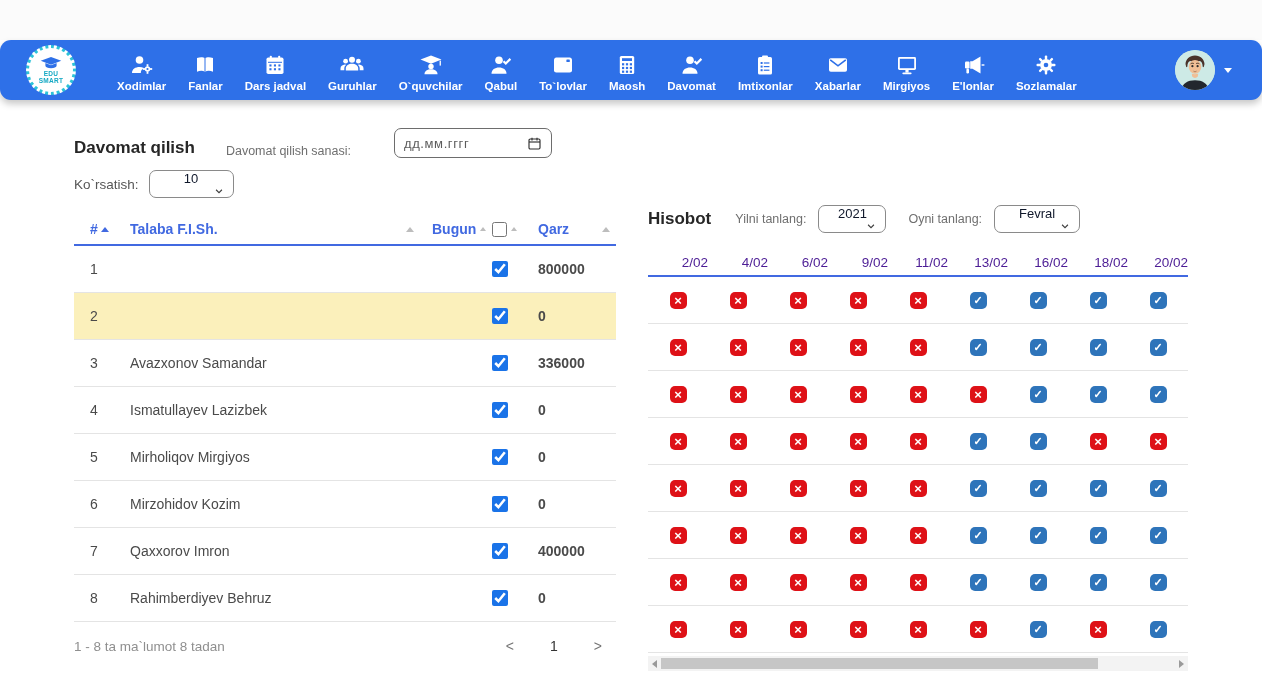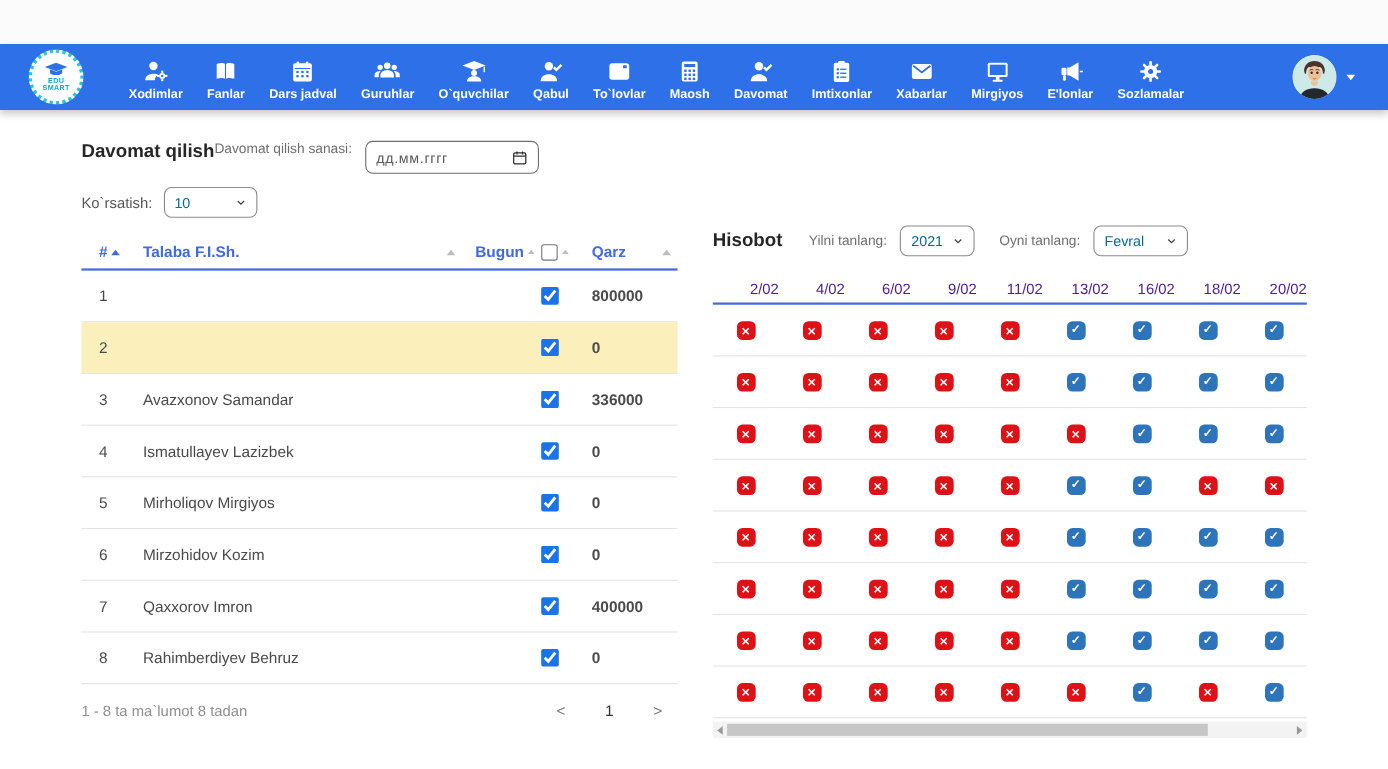--- a/index.html
+++ b/index.html
@@ -6,42 +6,42 @@
     --nav-blue:#2e70e8; --header-blue:#4169e1; --present-blue:#2e74ba;
     --x-red:#de1117; --row-yellow:#fbf0bb; --cb-blue:#1a73e8; --logo-teal:#2cc3d8;
   }
   *{margin:0;padding:0;box-sizing:border-box;}
   html,body{width:1262px;height:699px;}
   body{font-family:"Liberation Sans",sans-serif;background:#fff;overflow:hidden;}
   .page{position:relative;width:1262px;height:699px;background:#fff;}
   .top-strip{height:40px;background:#fbfbfb;}
 
   
-  .navbar{position:relative;height:60px;background:var(--nav-blue);display:flex;align-items:center;box-shadow:0 4px 7px rgba(0,0,0,.22);}
+  .navbar{position:relative;height:60px;background:var(--nav-blue);display:flex;align-items:center;box-shadow:0 4px 7px rgba(0,0,0,.22);border-radius:11px;}
   .logo{margin-left:26px;width:50px;height:50px;border-radius:50%;background:#fff;border:3px dotted var(--logo-teal);display:flex;flex-direction:column;align-items:center;justify-content:center;flex-shrink:0;cursor:pointer;}
   .logo-text{font-size:6.5px;font-weight:bold;color:#15a9c4;line-height:1.15;text-align:center;letter-spacing:.3px;}
   .nav-items{display:flex;align-items:flex-end;margin-left:30px;height:100%;padding-bottom:8px;}
   .nav-item{display:flex;flex-direction:column;align-items:center;gap:3px;padding:0 11px;cursor:pointer;text-decoration:none;}
   .nav-icon{height:25px;display:flex;align-items:flex-end;}
   .nav-icon svg{width:24px;height:24px;}
   .nav-label{color:#fff;font-size:11.5px;font-weight:bold;white-space:nowrap;}
   .nav-user{margin-left:auto;margin-right:30px;display:flex;align-items:center;gap:9px;}
   .avatar{width:40px;height:40px;border-radius:50%;overflow:hidden;background:#cdeae6;cursor:pointer;flex-shrink:0;}
   .user-caret{width:0;height:0;border-left:4px solid transparent;border-right:4px solid transparent;border-top:5px solid #fff;cursor:pointer;}
 
   
-  .select{border:1px solid #8a8a8a;border-radius:7px;height:28px;display:flex;align-items:center;padding:0 9px;font-size:13px;color:#0369a1;background:#fff;cursor:pointer;}
+  .select{border:1px solid #8a8a8a;border-radius:7px;height:28px;display:flex;align-items:center;padding:0 9px;font-size:13px;color:#0f172a;background:#fff;cursor:pointer;flex-direction:column;}
   .select .chev{margin-left:auto;}
   .tri-up{width:0;height:0;border-left:4px solid transparent;border-right:4px solid transparent;border-bottom:5px solid #bdbdbd;}
   .tri-up.active{border-bottom-color:var(--header-blue);}
   .tri-up.sm{border-left-width:3px;border-right-width:3px;border-bottom-width:4px;}
 
   
   .att-panel{position:absolute;left:74px;top:128px;width:542px;}
-  .panel-row1{display:flex;align-items:flex-start;height:30px;}
+  .panel-row1{display:flex;align-items:flex-end;height:30px;gap:31px;}
   .panel-title{font-size:17px;font-weight:bold;color:#262626;}
   .date-label{font-size:12.5px;color:#6f6f6f;}
   .date-input-wrap{margin-left:12px;width:158px;height:30px;border:1px solid #6d6d6d;border-radius:7px;display:flex;align-items:center;padding:0 9px;background:#fff;}
   .date-input{border:none;outline:none;flex:1;font-size:13px;color:#444;font-family:inherit;letter-spacing:.6px;min-width:0;}
   .date-input::placeholder{color:#5c5c5c;}
   .show-row{margin-top:12px;display:flex;align-items:center;height:28px;}
   .show-label{font-size:13.5px;color:#565656;}
   .show-select{margin-left:10px;width:85px;}
 
   .att-header{margin-top:16px;height:32px;display:grid;grid-template-columns:56px 292px 70px 40px 1fr;align-items:center;border-bottom:2px solid var(--header-blue);}

